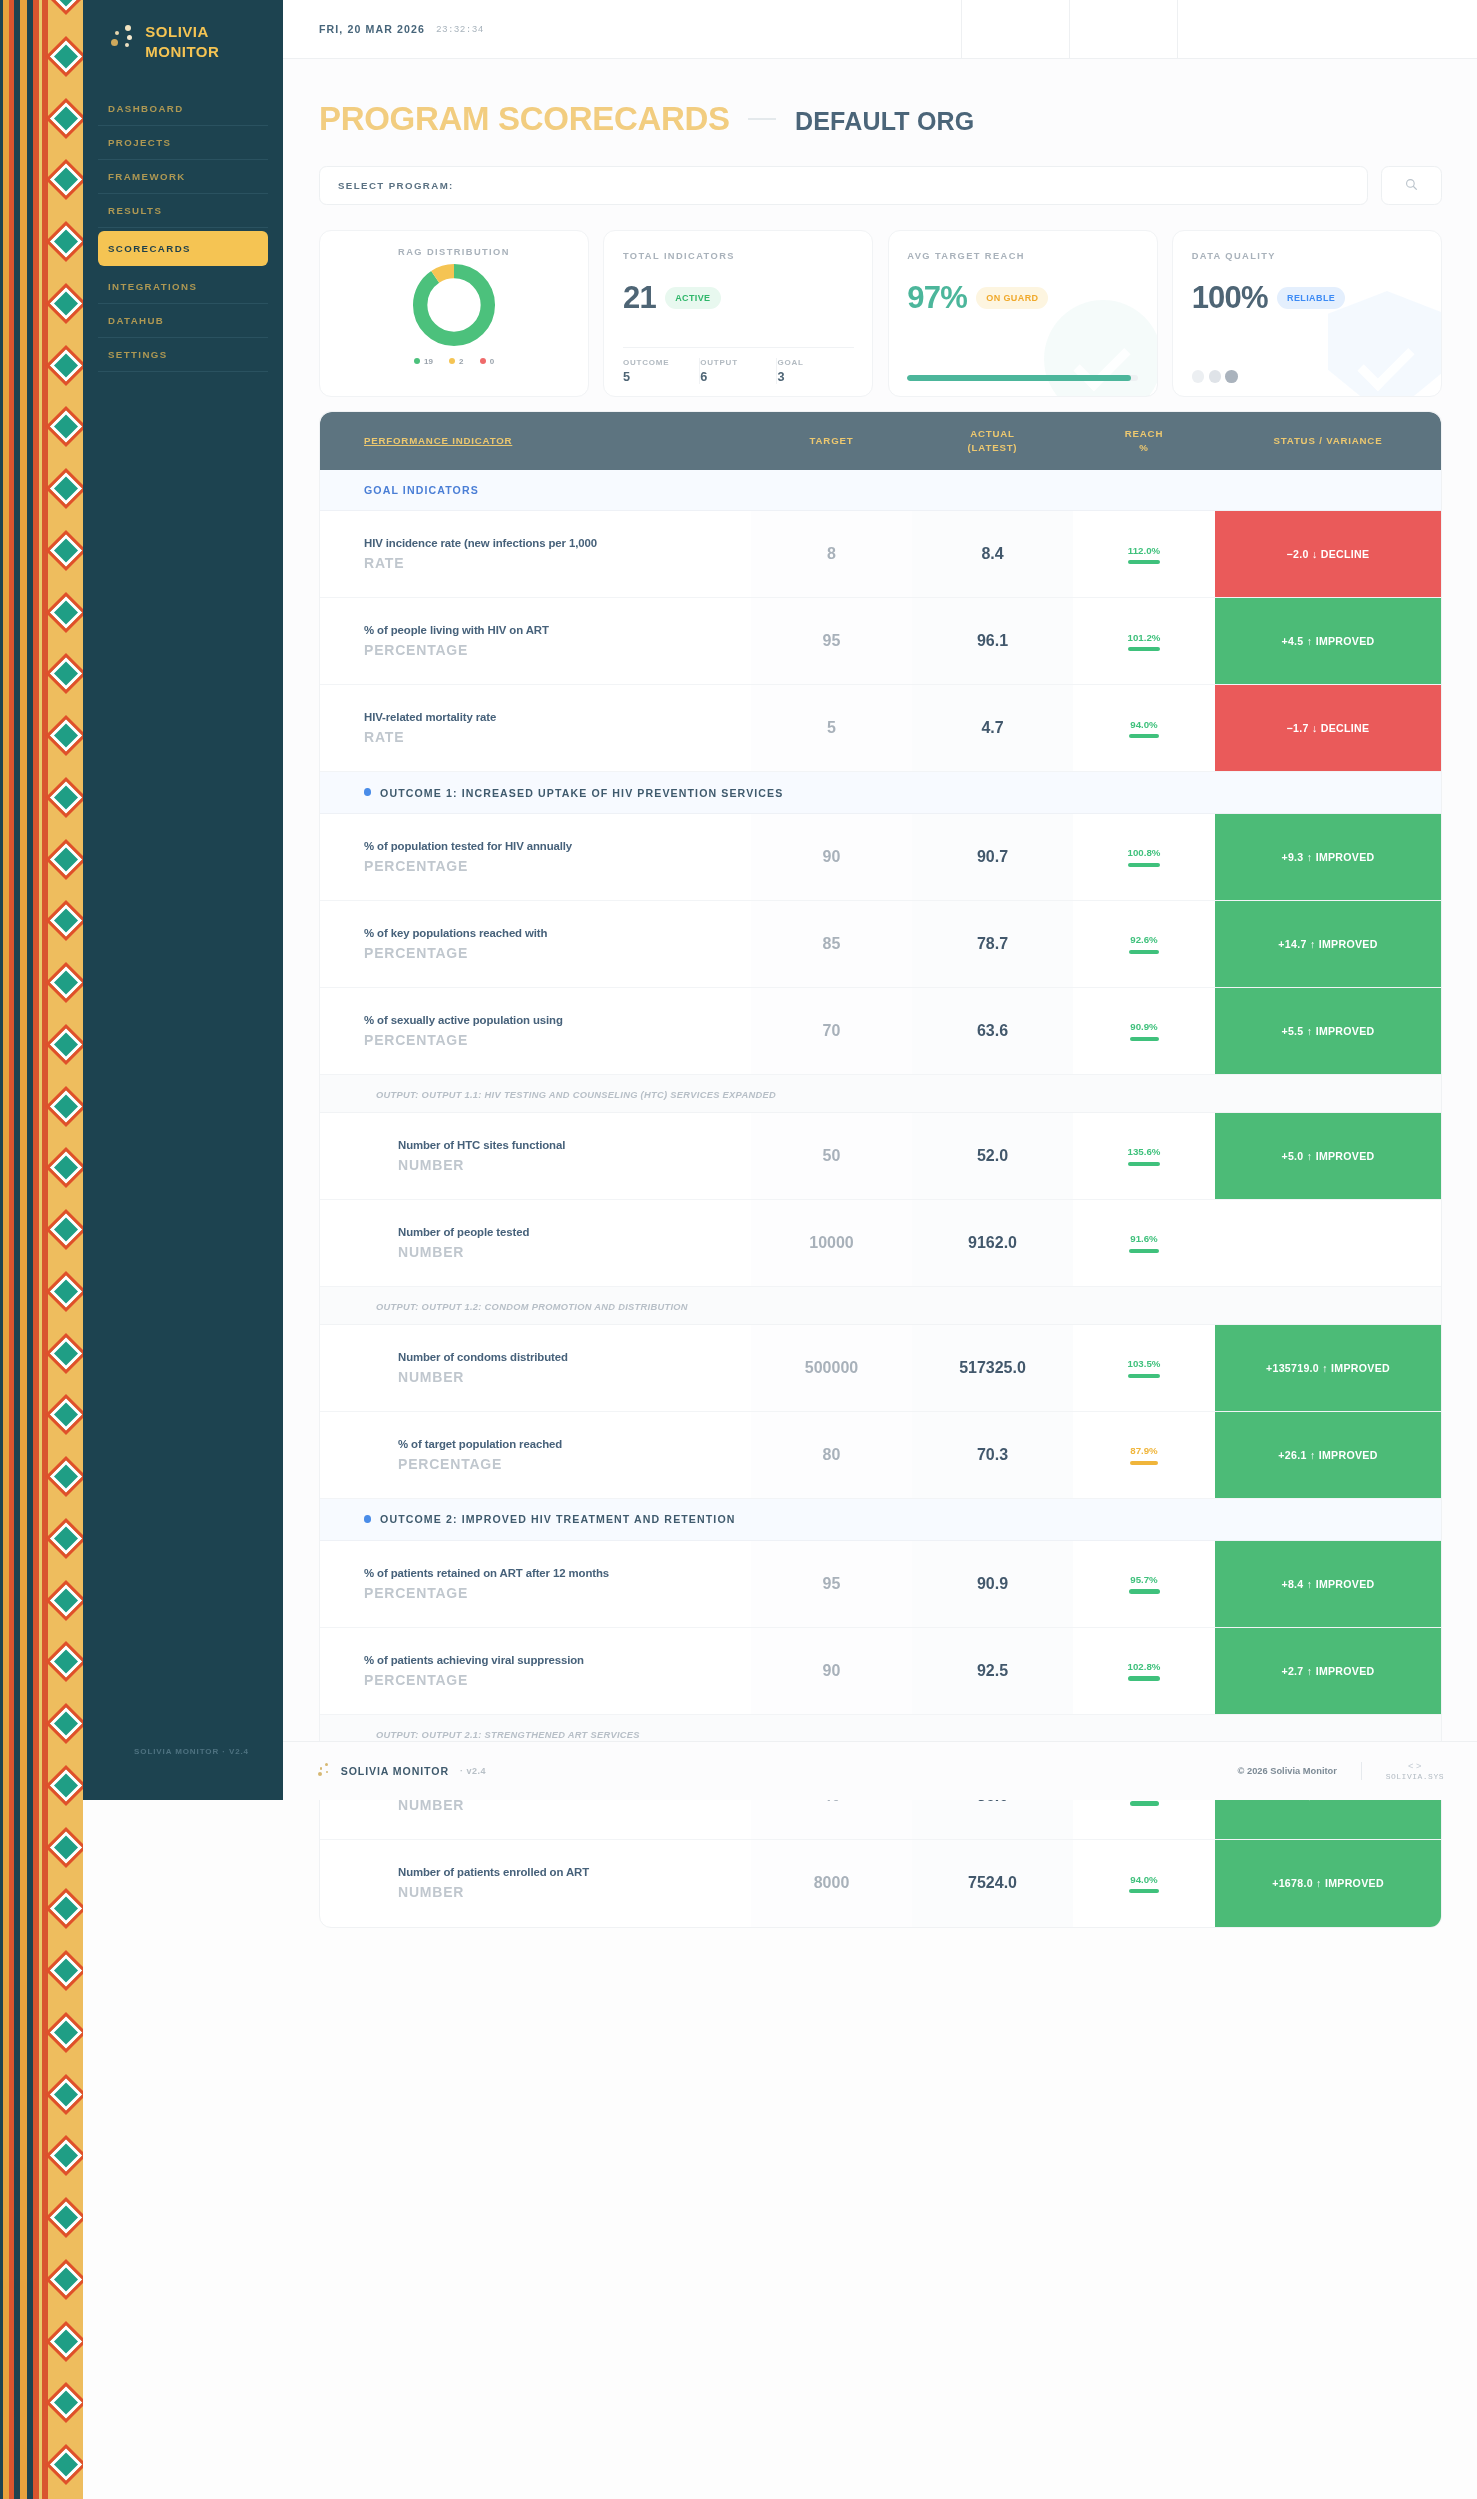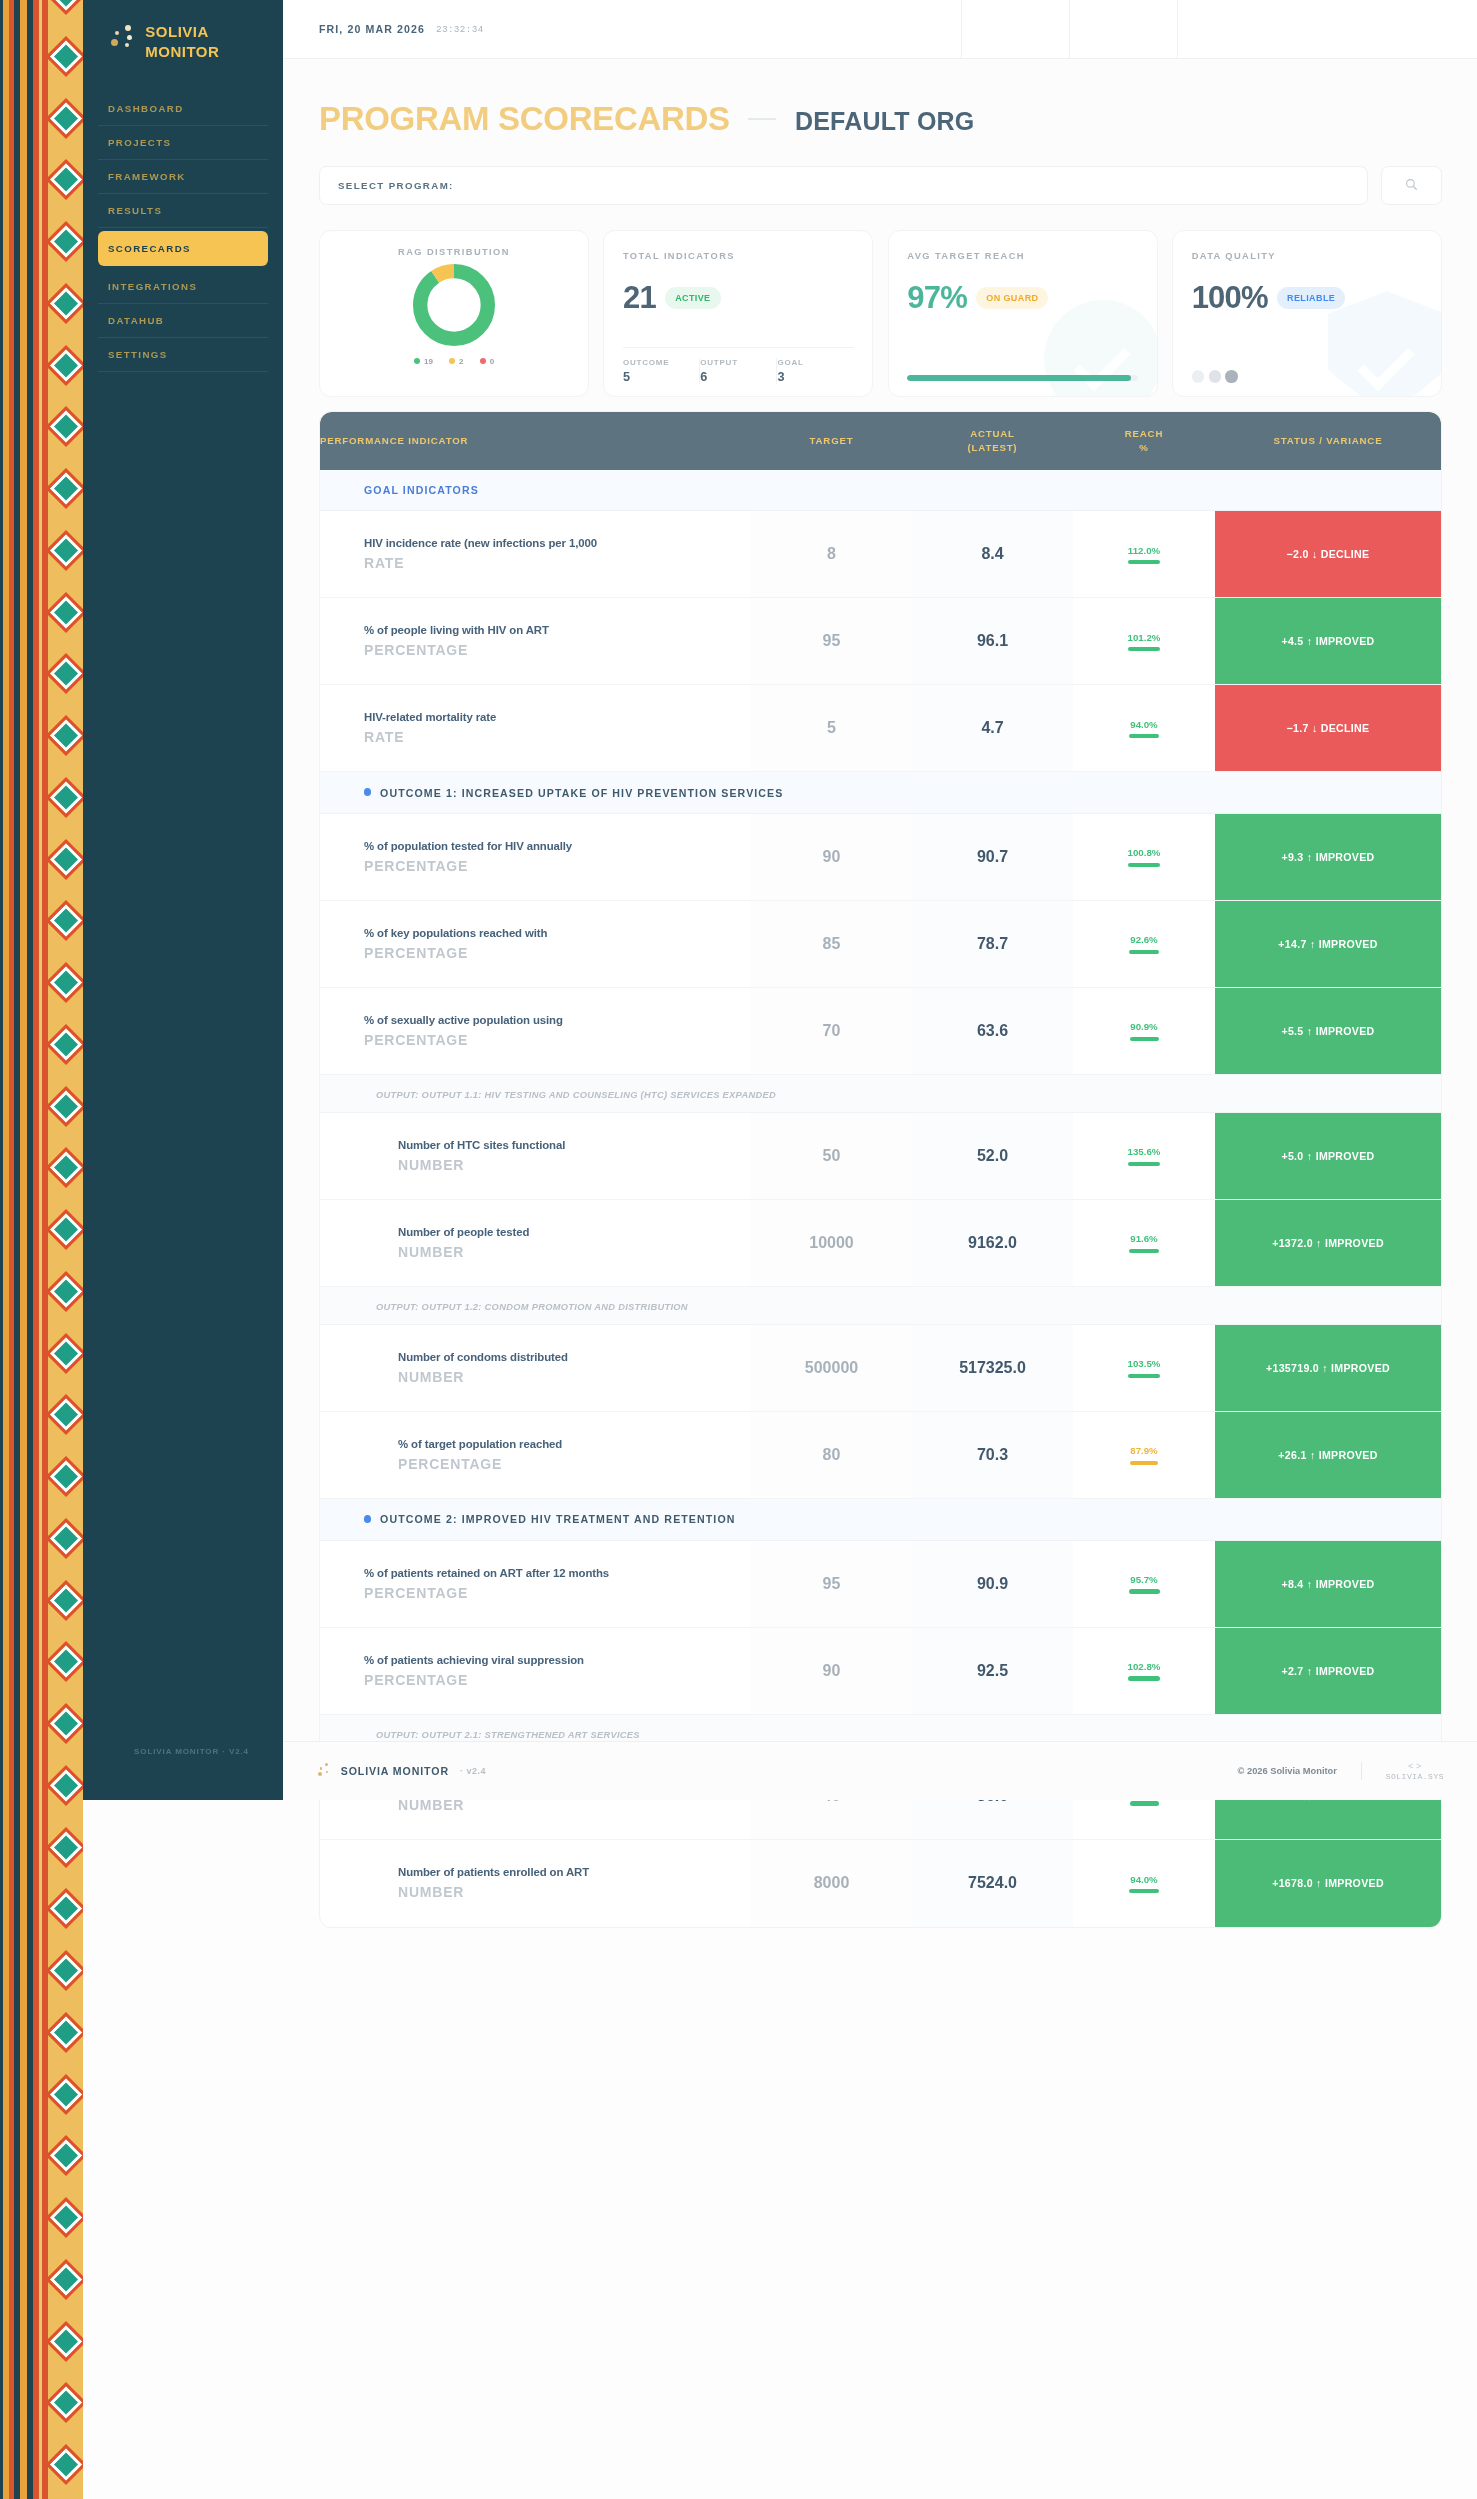--- a/index.html
+++ b/index.html
@@ -166,21 +166,21 @@
     border: 0.8px solid #f0f2f4;
   }
   .thead {
     background: #5d7480; display: flex; align-items: center; height: 58px;
     border-radius: 12px 12px 0 0;
   }
   .th {
     color: #edc86f; font-size: 9.7px; font-weight: bold; letter-spacing: 0.8px;
     text-transform: uppercase; text-align: center; line-height: 1.35;
   }
-  .c-ind { flex: 0 0 431px; text-align: left !important; }
+  .c-ind { flex: 0 0 431px; padding-left: 44px; text-align: left !important; text-decoration: underline; }
   .c-tgt { flex: 0 0 161px; }
   .c-act { flex: 0 0 161px; }
   .c-rch { flex: 0 0 142px; }
   .c-sts { flex: 1 1 auto; }
 
   .group-row {
     background: #f7faff; border-bottom: 0.8px solid #eef1f6;
     padding: 14.4px 0 14.4px 44px; display: flex; align-items: center; gap: 9.3px;
   }
   .group-row.goal { padding-left: 44px; }
@@ -582,21 +582,20 @@
     <div class="cell tgt">
       <span class="v-tgt">10000</span>
               </div>
     <div class="cell act">
       <span class="v-act">9162.0</span>
               </div>
     <div class="cell rch">
       <span class="v-rch" style="color:#3fc17c">91.6%</span>
       <span class="mbar" style="background:#3fc17c;width:30px"></span>
               </div>
-    <div class="cell sts sts-green">+1372.0  ↑ IMPROVED</div>
   </div>
             <div class="sub-row">
       <span class="sub-title">OUTPUT: OUTPUT 1.2: CONDOM PROMOTION AND DISTRIBUTION</span></div>
             <div class="row">
     <div class="cell ind indent">
       <div class="ind-name">Number of condoms distributed</div>
       <div class="ind-unit">NUMBER</div>
     </div>
     <div class="cell tgt">
       <span class="v-tgt">500000</span>

